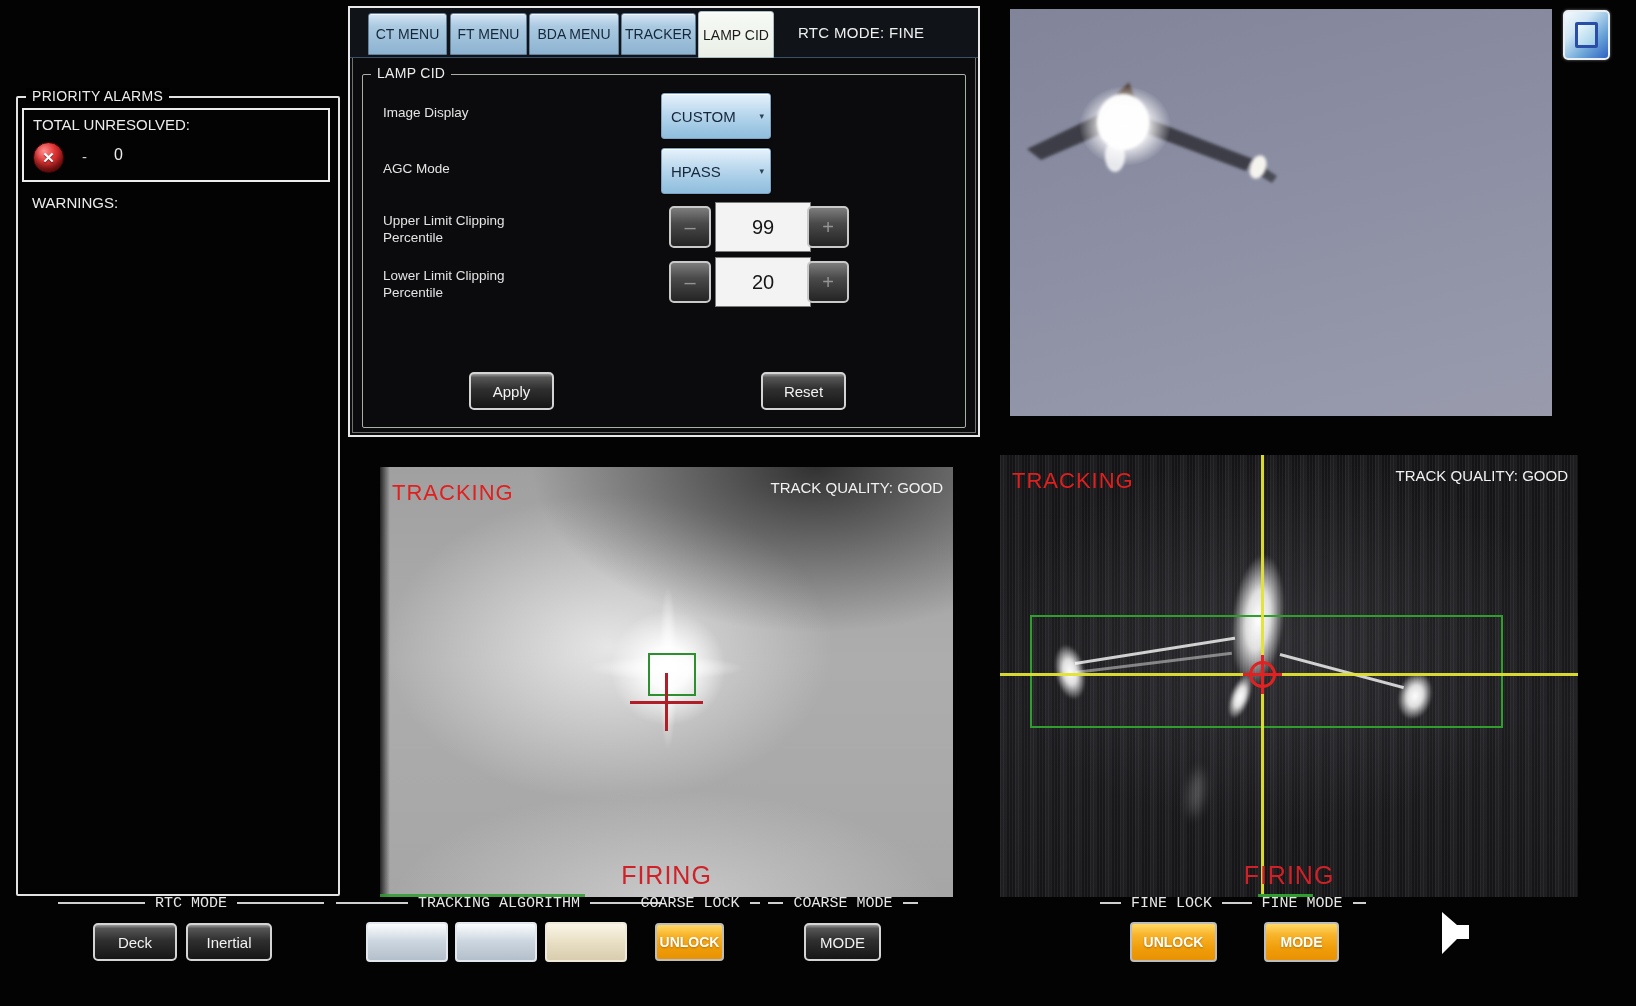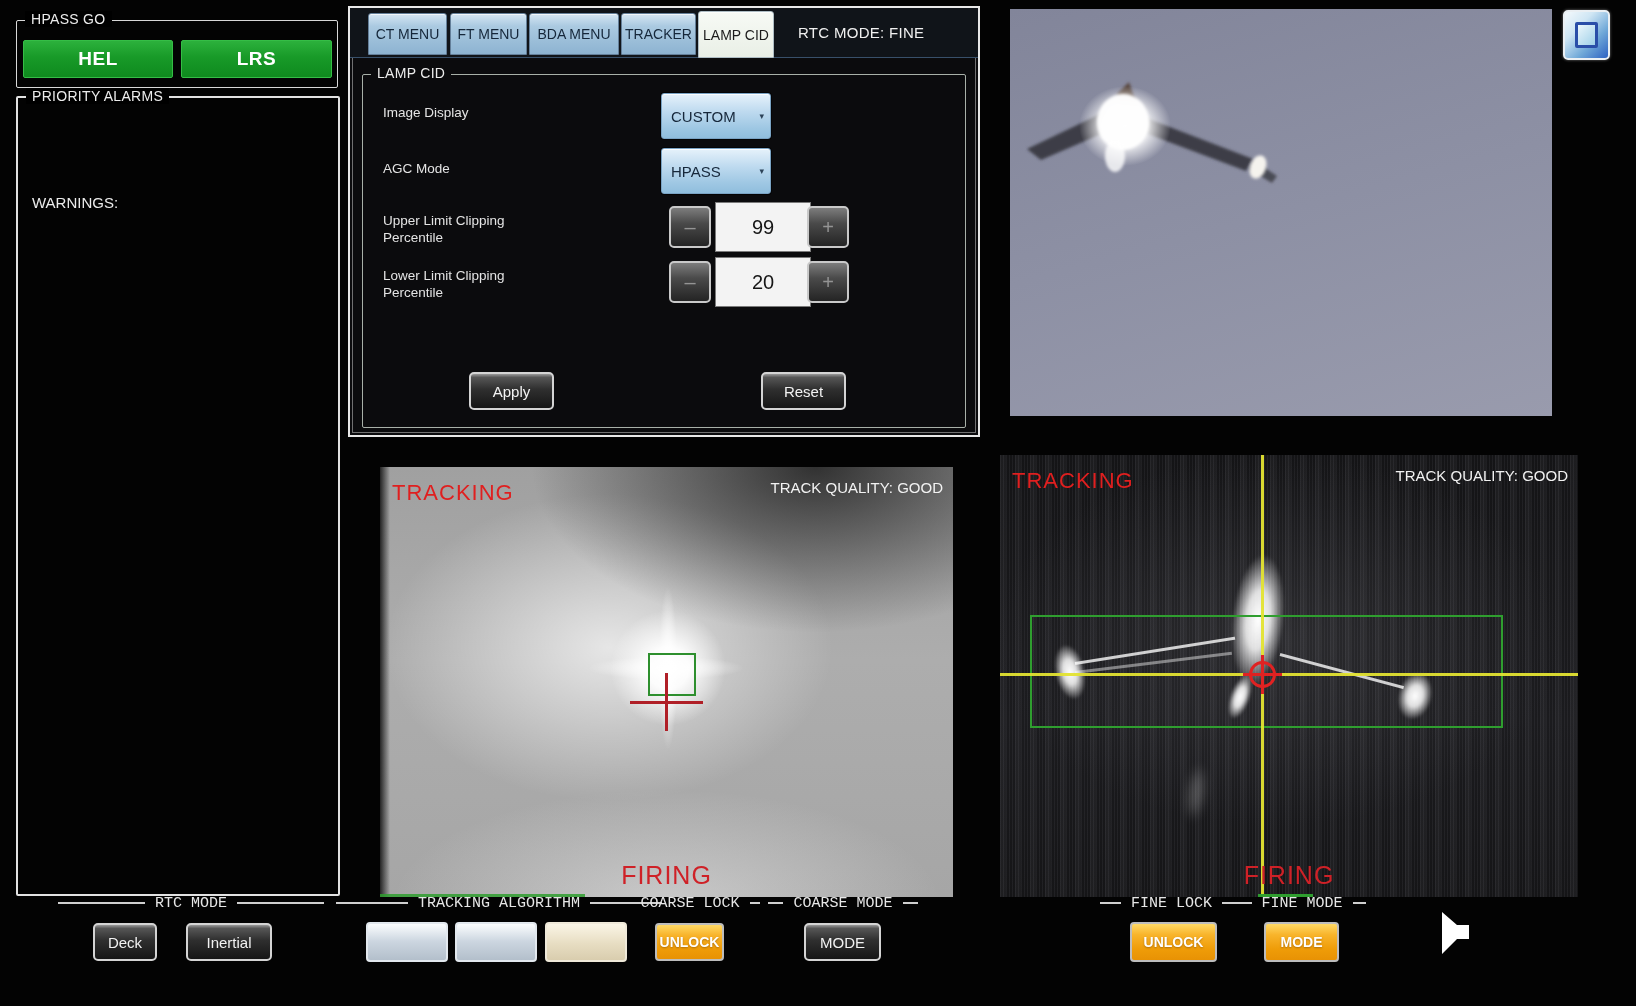--- a/index.html
+++ b/index.html
@@ -142,21 +142,21 @@
   .sec-header .hline{height:2px;background:#cfcfcf;flex:1;}
   .sec-header .sec-title{padding:0 10px;}
   .hdr-rtc{left:58px;width:266px;}
   .hdr-algo{left:336px;width:326px;text-align:right;}
   .hdr-clock{left:620px;width:140px;}
   .hdr-cmode{left:768px;width:150px;}
   .hdr-flock{left:1100px;width:143px;}
   .hdr-fmode{left:1238px;width:128px;}
 
   .bbtn{position:absolute;top:923px;height:38px;}
-  .deck-btn{left:93px;width:64px;}
+  .deck-btn{left:93px;width:84px;}
   .inertial-btn{left:186px;width:86px;}
   .btn-silver{background:linear-gradient(180deg,#fbfdfe 0%,#ccd6e0 48%,#b3bfcb 100%);
       border:2px solid #e2e8ee;border-radius:4px;color:rgba(255,255,255,.85);font-size:13px;}
   .btn-cream{background:linear-gradient(180deg,#faf5e6 0%,#e7ddc2 55%,#d9cdae 100%);
       border:2px solid #efe9d9;border-radius:4px;color:rgba(255,255,255,.85);font-size:13px;}
   .algo1{left:366px;width:82px;top:922px;height:40px;}
   .algo2{left:455px;width:82px;top:922px;height:40px;}
   .algo3{left:545px;width:82px;top:922px;height:40px;}
   .btn-orange{background:linear-gradient(180deg,#ffd965 0%,#f8b42b 30%,#ef9c08 70%,#e89204 100%);
       border:2px solid #bdbdbd;border-radius:4px;color:#fff;font-size:14px;font-weight:bold;
@@ -165,28 +165,31 @@
   .mode-coarse{left:804px;width:77px;}
   .unlock-fine{left:1130px;width:87px;top:922px;height:40px;}
   .mode-fine{left:1264px;width:75px;top:922px;height:40px;}
   .speaker{position:absolute;left:1425px;top:908px;width:46px;height:50px;cursor:pointer;}
 </style>
 </head>
 <body>
 
 <div id="screen">
 
-  <div class="group hpass">
-    <div class="group-title">HPASS GO</div>
-    <div class="btn btn-green hel">HEL</div>
-    <div class="btn btn-green lrs">LRS</div>
-  </div>
 
   <div class="group alarms">
     <div class="group-title">PRIORITY ALARMS</div>
+    <div class="unresolved-box">
+      <div class="unresolved-label">TOTAL UNRESOLVED:</div>
+      <div class="error-icon">
+        <span class="error-x">✕</span>
+      </div>
+      <span class="alarm-dash">-</span>
+      <span class="alarm-count">0</span>
+    </div>
     <div class="warnings-label">WARNINGS:</div>
   </div>
 
   <div class="menu-panel">
     <div class="tabstrip">
       <div class="tab t0">CT MENU</div>
       <div class="tab t1">FT MENU</div>
       <div class="tab t2">BDA MENU</div>
       <div class="tab t3">TRACKER</div>
       <div class="tab t4 active">LAMP CID</div>

